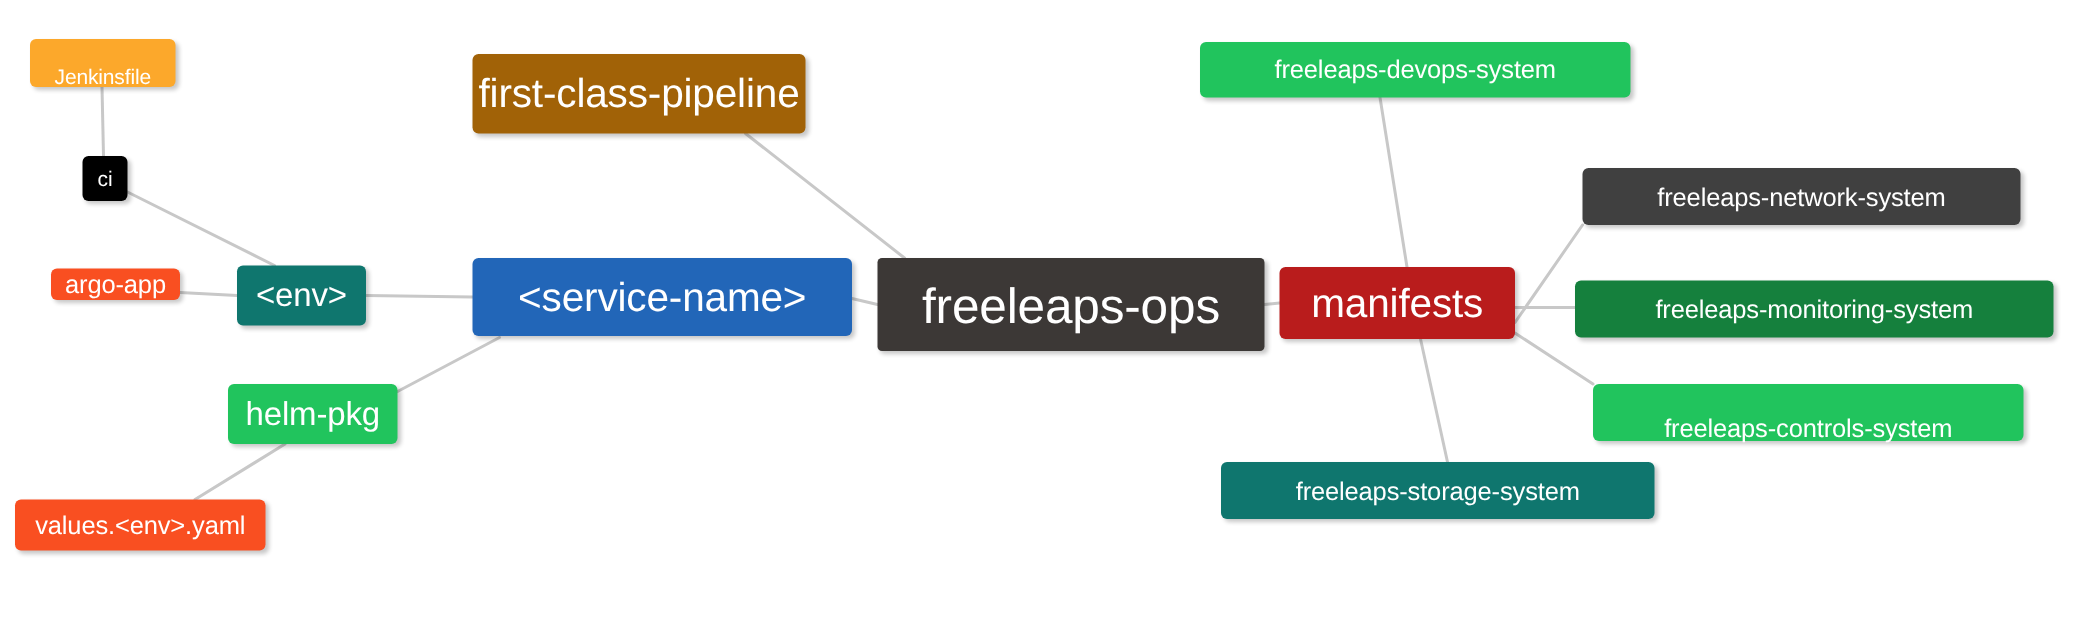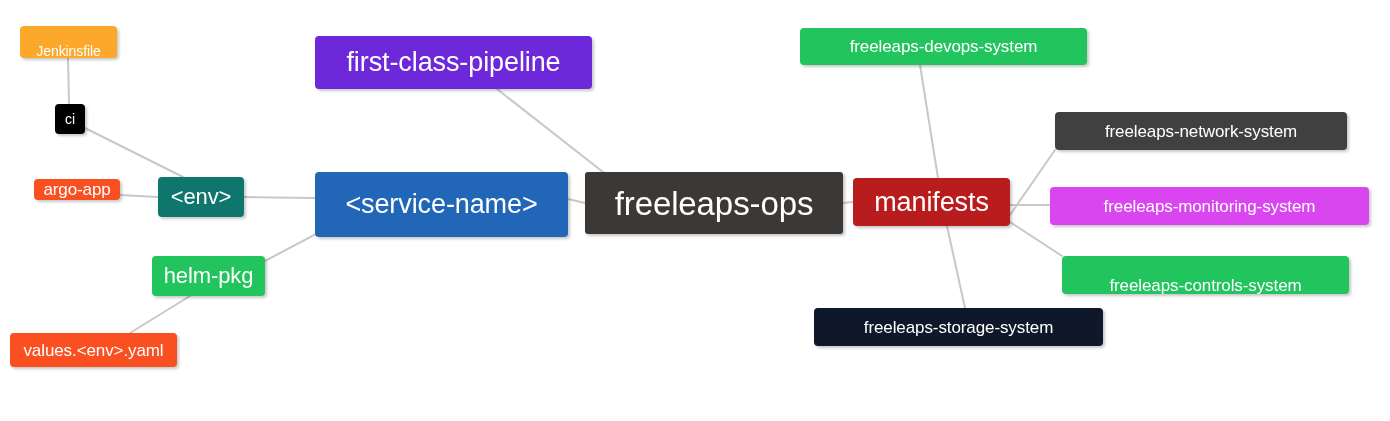--- a/index.html
+++ b/index.html
@@ -68,24 +68,24 @@
       <line x1="938" y1="178" x2="920" y2="65" stroke="#c8c8c8" stroke-width="2" stroke-linecap="round"></line>
       <line x1="1010" y1="215" x2="1055" y2="150" stroke="#c8c8c8" stroke-width="2" stroke-linecap="round"></line>
       <line x1="1010" y1="205" x2="1050" y2="205" stroke="#c8c8c8" stroke-width="2" stroke-linecap="round"></line>
       <line x1="1010" y1="222" x2="1062" y2="256" stroke="#c8c8c8" stroke-width="2" stroke-linecap="round"></line>
       <line x1="947" y1="226" x2="965" y2="308" stroke="#c8c8c8" stroke-width="2" stroke-linecap="round"></line>
     </svg>
   <div id="nodes">
       <div class="node lvl-root root" style="left: 585px; top: 172px; width: 258px; height: 62px; background: rgb(60, 56, 54);">
         <span>freeleaps-ops</span>
       </div>
-      <div class="node lvl-1" style="left: 315px; top: 36px; width: 277px; height: 53px; background: #6d28d9; text-align: right;">
+      <div class="node lvl-1" style="left: 315px; top: 36px; width: 222px; height: 53px; background: #a16207; text-align: right;">
         <span>first-class-pipeline</span>
       </div>
-      <div class="node lvl-1" style="left: 315px; top: 172px; width: 253px; height: 65px; background: rgb(34, 102, 184);">
+      <div class="node lvl-1" style="left: 315px; top: 172px; width: 253px; height: 52px; background: rgb(34, 102, 184);">
         <span>&lt;service-name&gt;</span>
       </div>
       <div class="node lvl-1" style="left: 853px; top: 178px; width: 157px; height: 48px; background: #b91c1c;">
         <span>manifests</span>
       </div>
       <div class="node lvl-2" style="left: 158px; top: 177px; width: 86px; height: 40px; background: #0f766e;">
         <span>&lt;env&gt;</span>
       </div>
       <div class="node lvl-2" style="left: 152px; top: 256px; width: 113px; height: 40px; background: rgb(33, 196, 93);">
         <span>helm-pkg</span>
@@ -101,23 +101,23 @@
       </div>
       <div class="node lvl-3" style="left: 10px; top: 333px; width: 167px; height: 34px; background: rgb(249, 79, 33);">
         <span>values.&lt;env&gt;.yaml</span>
       </div>
       <div class="node lvl-3" style="left: 800px; top: 28px; width: 287px; height: 37px; background: rgb(33, 196, 93);">
         <span>freeleaps-devops-system</span>
       </div>
       <div class="node lvl-3" style="left: 1055px; top: 112px; width: 292px; height: 38px; background: #404040;">
         <span>freeleaps-network-system</span>
       </div>
-      <div class="node lvl-3" style="left: 1050px; top: 187px; width: 319px; height: 38px; background: #d946ef;">
+      <div class="node lvl-3" style="left: 1050px; top: 187px; width: 319px; height: 38px; background: #15803d;">
         <span>freeleaps-monitoring-system</span>
       </div>
       <div class="node lvl-3" style="left: 1062px; top: 256px; width: 287px; height: 38px; background: rgb(33, 196, 93); align-items: flex-end;">
         <span>freeleaps-controls-system</span>
       </div>
-      <div class="node lvl-3" style="left: 814px; top: 308px; width: 289px; height: 38px; background: #0f172a;">
+      <div class="node lvl-3" style="left: 814px; top: 308px; width: 289px; height: 38px; background: #0f766e;">
         <span>freeleaps-storage-system</span>
       </div>
     </div>
 </div>
 
 </body></html>

